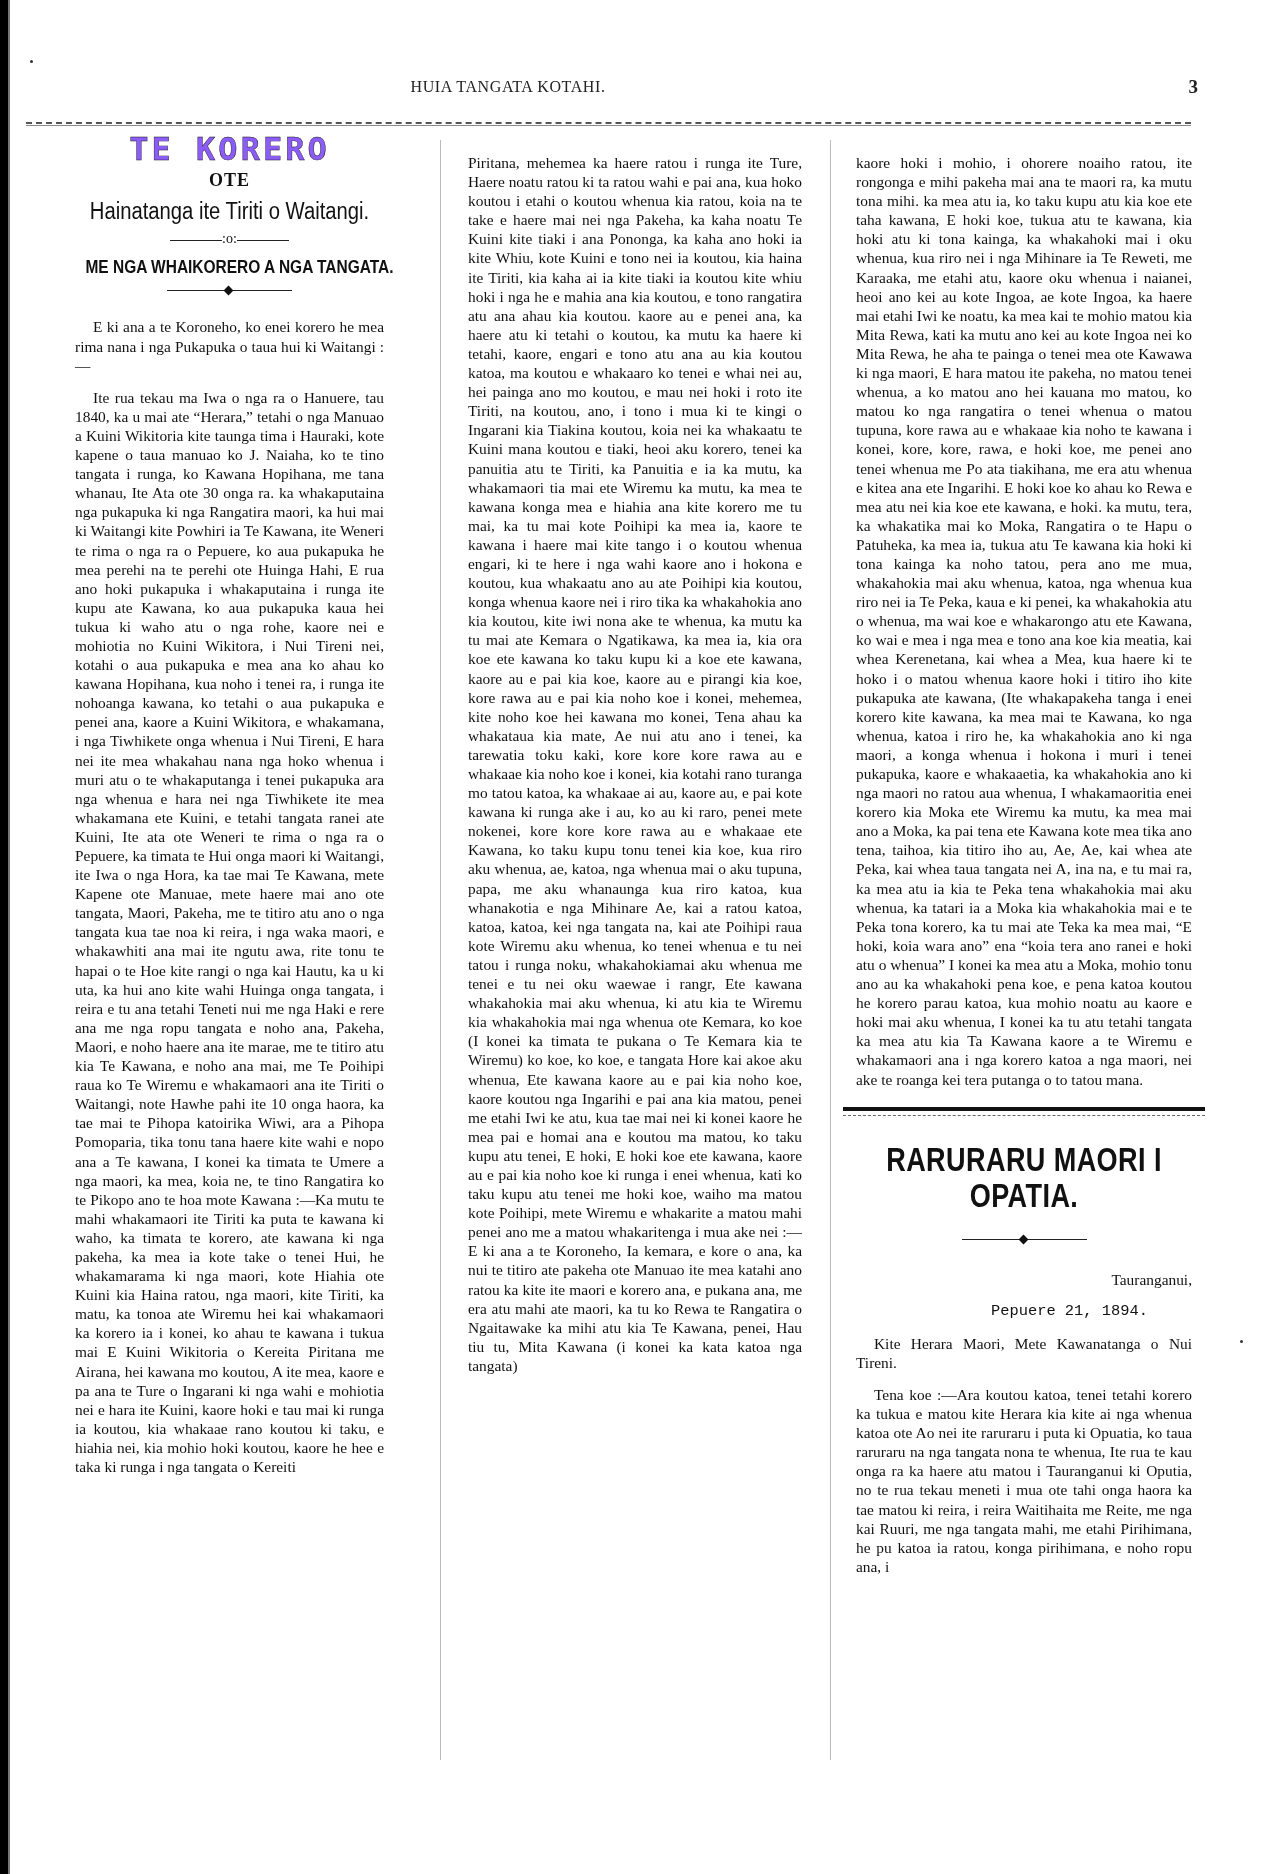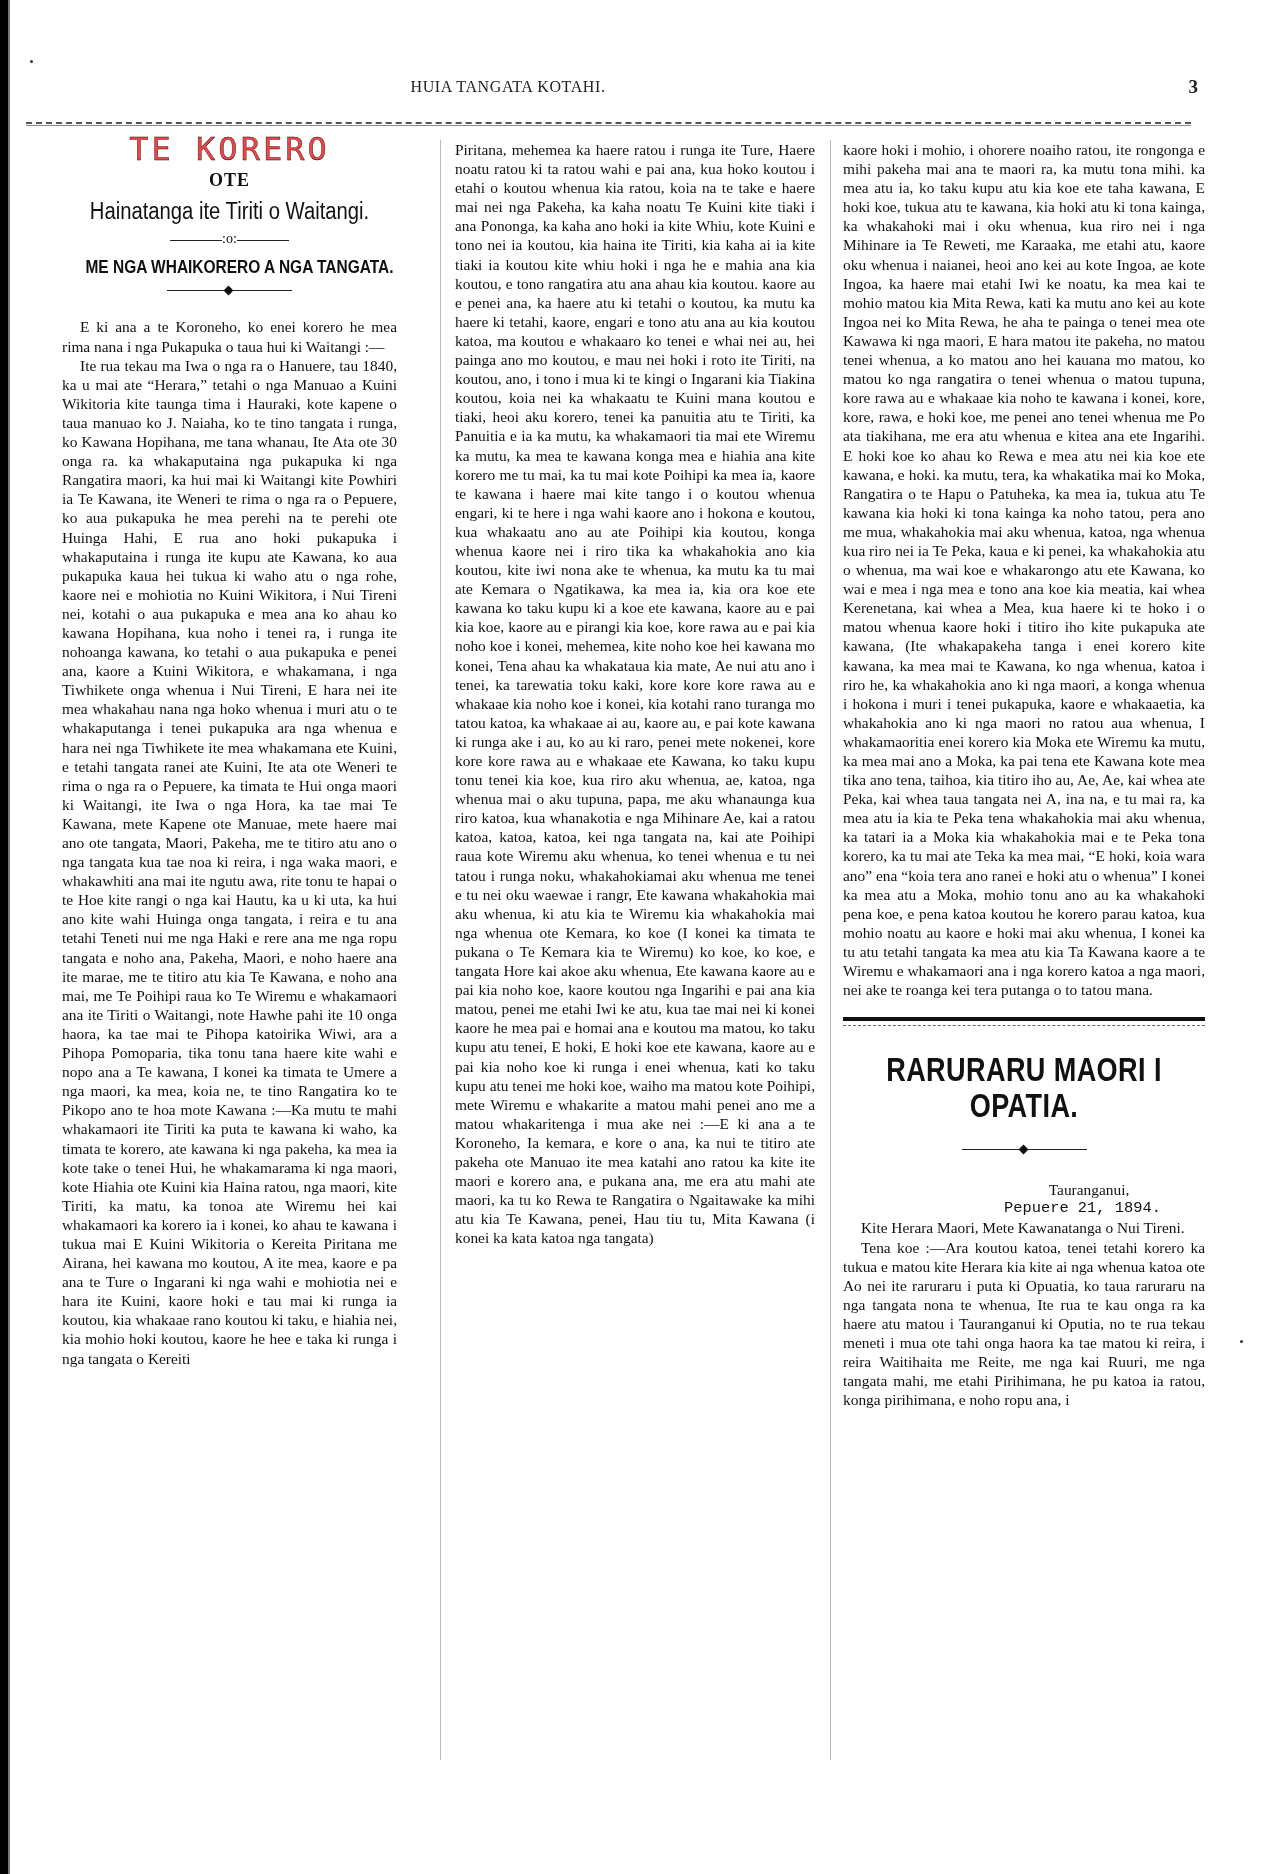--- a/index.html
+++ b/index.html
@@ -14,30 +14,30 @@
     position: absolute; left: 0; top: 78px; width: 1016px; text-align: center;
     font-size: 16px; letter-spacing: 0.6px; color: #222;
   }
   .page-number { position: absolute; right: 82px; top: 76px; font-size: 19px; font-weight: bold; color: #222; }
   .top-rule {
     position: absolute; left: 26px; top: 122px; width: 1165px; height: 0;
     border-top: 2px dashed #555;
   }
   .top-rule.r2 { top: 125px; border-top: 1px solid #888; }
   .col { position: absolute; top: 140px; font-size: 15.4px; line-height: 19.1px; text-align: justify; }
-  .col p { margin: 0; text-indent: 18px; }
+  .col p { margin: 13px; text-indent: 18px; }
   .col p.noindent { text-indent: 0; }
   #col1 { left: 62px; width: 335px; }
   #col2 { left: 455px; width: 360px; }
   #col3 { left: 843px; width: 362px; }
   .col-rule { position: absolute; top: 140px; width: 1px; height: 1620px; background: #bbb; }
   .masthead { text-align: center; text-indent: 0; }
   .h-korero {
     font-family: "DejaVu Sans Mono", "Liberation Mono", monospace; font-size: 32px;
-    letter-spacing: 3px; font-weight: normal; margin: 0 0 12px 0; color: #ef4444;
+    letter-spacing: 3px; font-weight: bold; margin: 0 0 12px 0; color: #8b5cf6;
     -webkit-text-stroke: 0.4px #111;
   }
   .h-ote { font-weight: bold; font-size: 18px; margin: 4px 0 12px 0; letter-spacing: 1px; }
   .h-title {
     font-family: "Liberation Sans", "DejaVu Sans", sans-serif; font-size: 23px;
     margin: 0 0 8px 0; transform: scaleX(0.88); white-space: nowrap;
   }
   .sep { font-size: 14px; margin: 0 0 10px 0; }
   .sep .line { display: inline-block; width: 52px; border-top: 1px solid #222; vertical-align: middle; }
   .h-sub {
@@ -50,21 +50,21 @@
     position: absolute; left: 58px; top: 0; width: 7px; height: 7px; background: #111;
     transform: rotate(45deg);
   }
   .section-rule { margin: 18px 0 4px 0; border-top: 4px solid #111; }
   .section-rule.thin { margin: 0 0 26px 0; border-top: 1px dashed #666; }
   .h-raruraru {
     font-family: "Liberation Sans", "DejaVu Sans", sans-serif; font-weight: bold;
     font-size: 33px; line-height: 36px; text-align: center; margin: 0 0 22px 0;
     transform: scaleX(0.82); letter-spacing: 0.5px;
   }
-  .place { text-align: center; text-indent: 0; padding-left: 112px; }
+  .place { text-align: right; text-indent: 0; padding-left: 112px; }
   .date { text-align: right; text-indent: 0; padding-right: 44px; font-family: Liberation Mono, monospace; }
   .speck { position: absolute; width: 3px; height: 3px; background: #333; border-radius: 50%; }
 </style>
 </head>
 <body>
 
 <div class="left-edge"></div>
 <div class="left-edge-inner"></div>
 
 <div class="running-head">HUIA TANGATA KOTAHI.</div>

